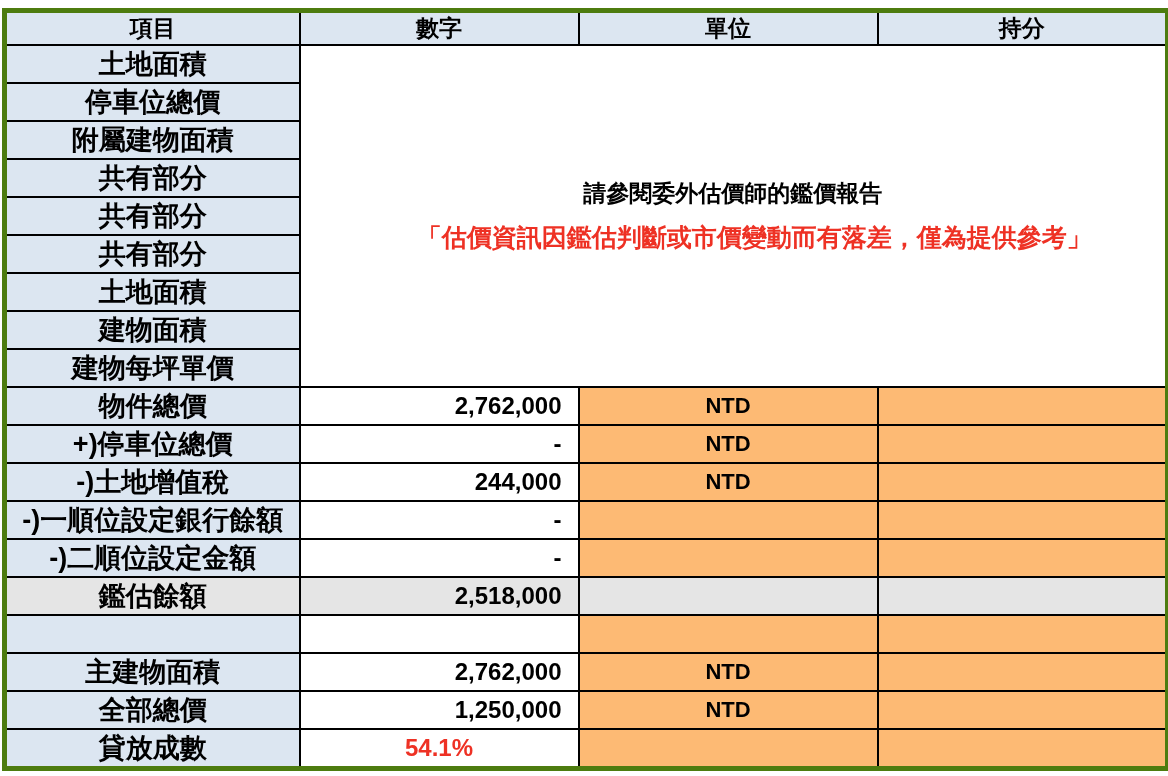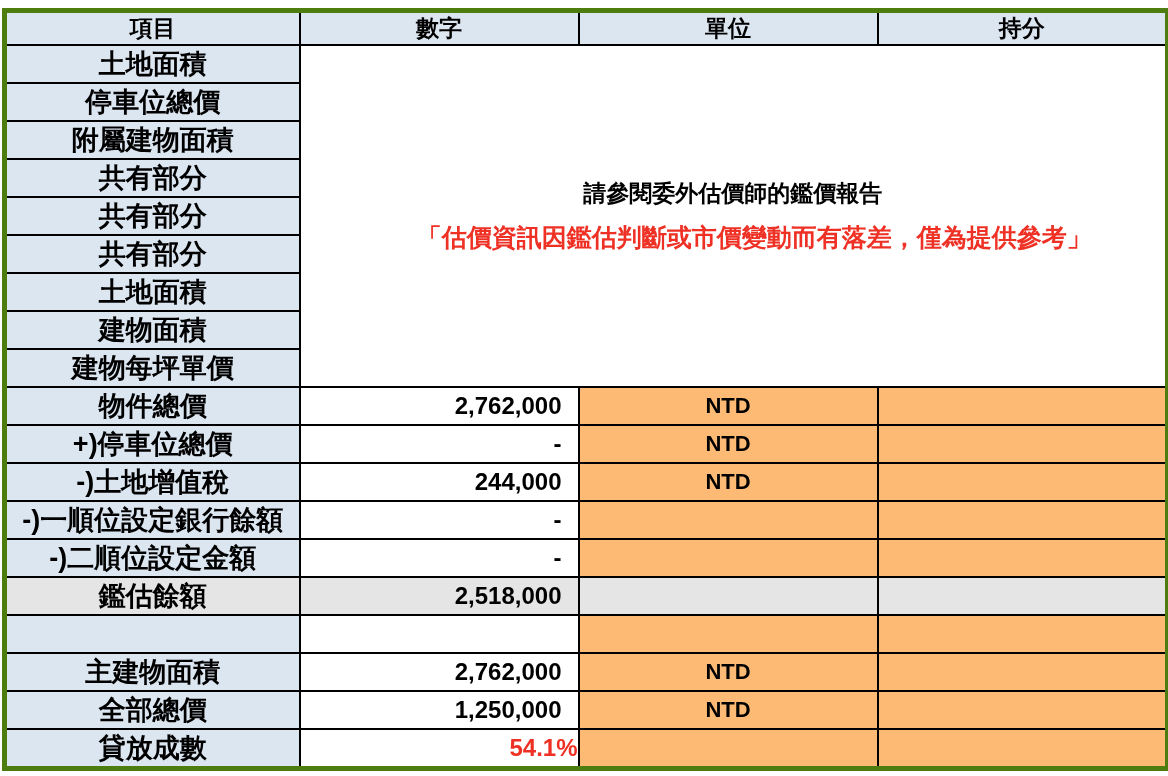--- a/index.html
+++ b/index.html
@@ -60,21 +60,21 @@
     color: #000;
     margin-bottom: 12px;
   }
   .notice-line2 {
     font-size: 25px;
     color: #ee3124;
     padding-left: 43px;
   }
   tr.highlight td { background: #e5e5e5; }
   td.num.pct {
-    text-align: right;
+    text-align: center;
     padding-right: 0;
     color: #ee3124;
   }
 </style>
 </head>
 <body>
 
 <table class="appraisal">
   <colgroup>
     <col style="width:295px">

